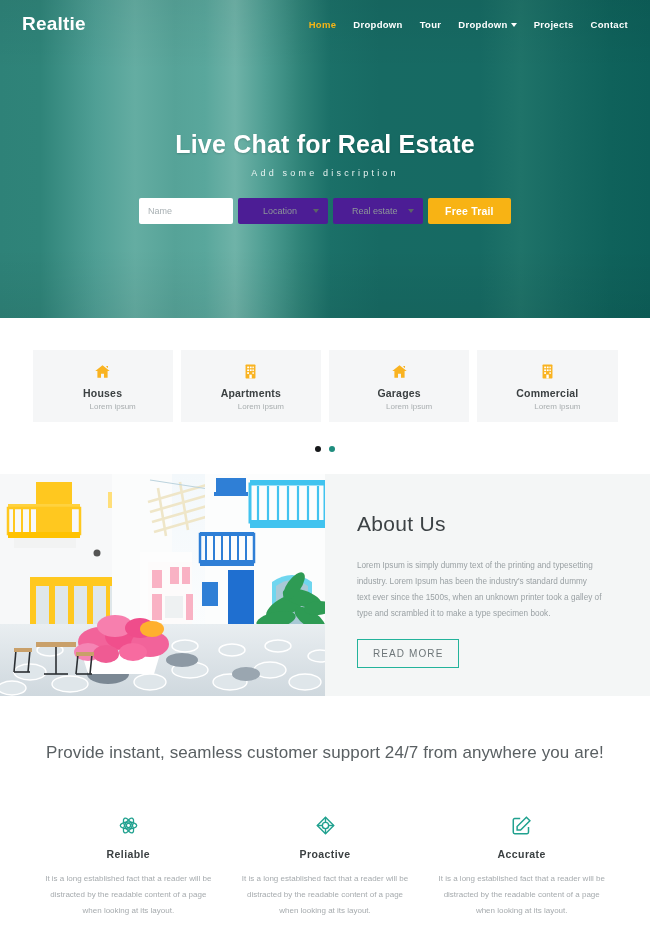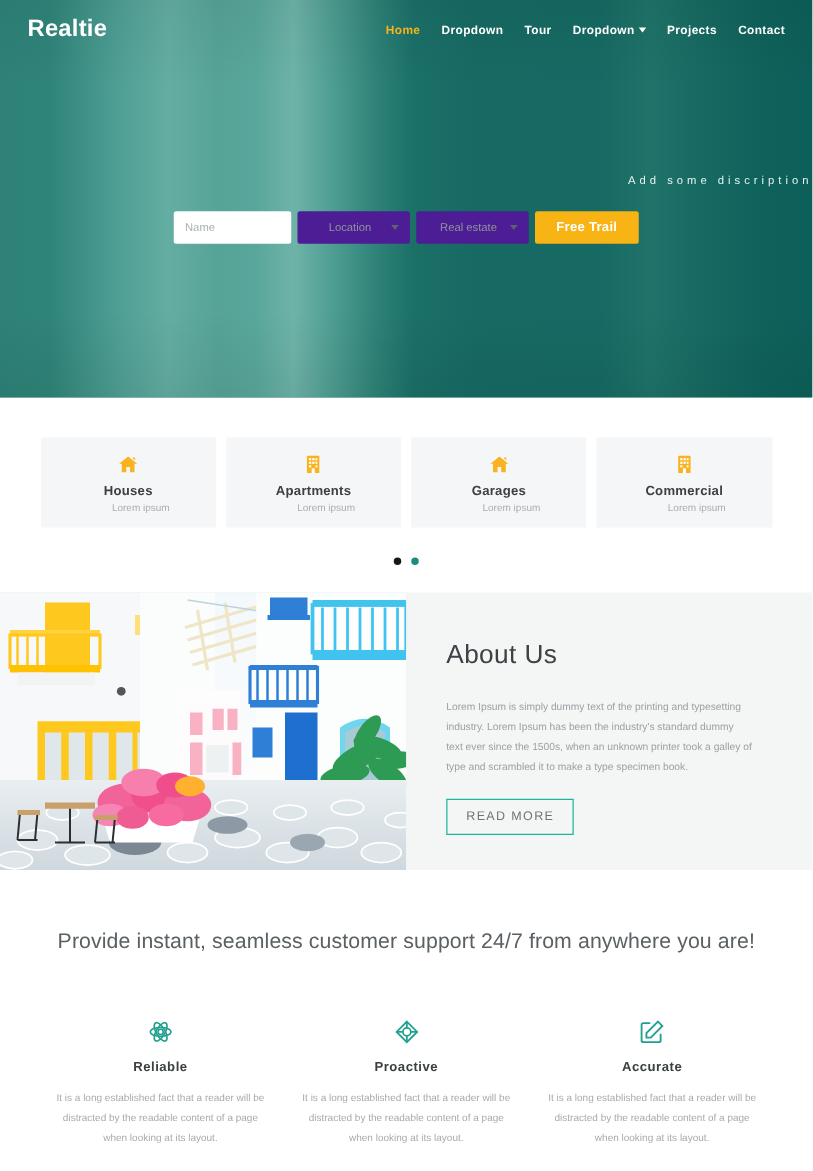--- a/index.html
+++ b/index.html
@@ -91,21 +91,20 @@
     font-weight:bold;
     letter-spacing:0.2px;
     text-shadow:0 1px 2px rgba(0,0,0,0.18);
   }
   .hero-sub {
     margin-top:9px;
     color:#e8f3f1;
     font-size:9px;
     letter-spacing:3.2px;
     font-weight:normal;
-    text-align:right;
   }
 
   .hero-form {
     margin:20px auto 0 auto;
     width:372px;
     display:flex;
     align-items:stretch;
     gap:5px;
   }
   .field {
@@ -292,20 +291,21 @@
       <div class="nav-link active"><span>Home</span></div>
       <div class="nav-link"><span>Dropdown</span></div>
       <div class="nav-link"><span>Tour</span></div>
       <div class="nav-link"><span>Dropdown</span><i class="caret"></i></div>
       <div class="nav-link"><span>Projects</span></div>
       <div class="nav-link"><span>Contact</span></div>
     </div>
   </nav>
 
   <div class="hero-inner">
+    <h1 class="hero-title">Live Chat for Real Estate</h1>
     <div class="hero-sub">Add some discription</div>
 
     <form class="hero-form">
       <input class="field f-name" type="text" placeholder="Name" style="">
 
       <div class="f-select">
         <span class="sel-label">Location</span>
         <span class="sel-arrow"></span>
       </div>
 

